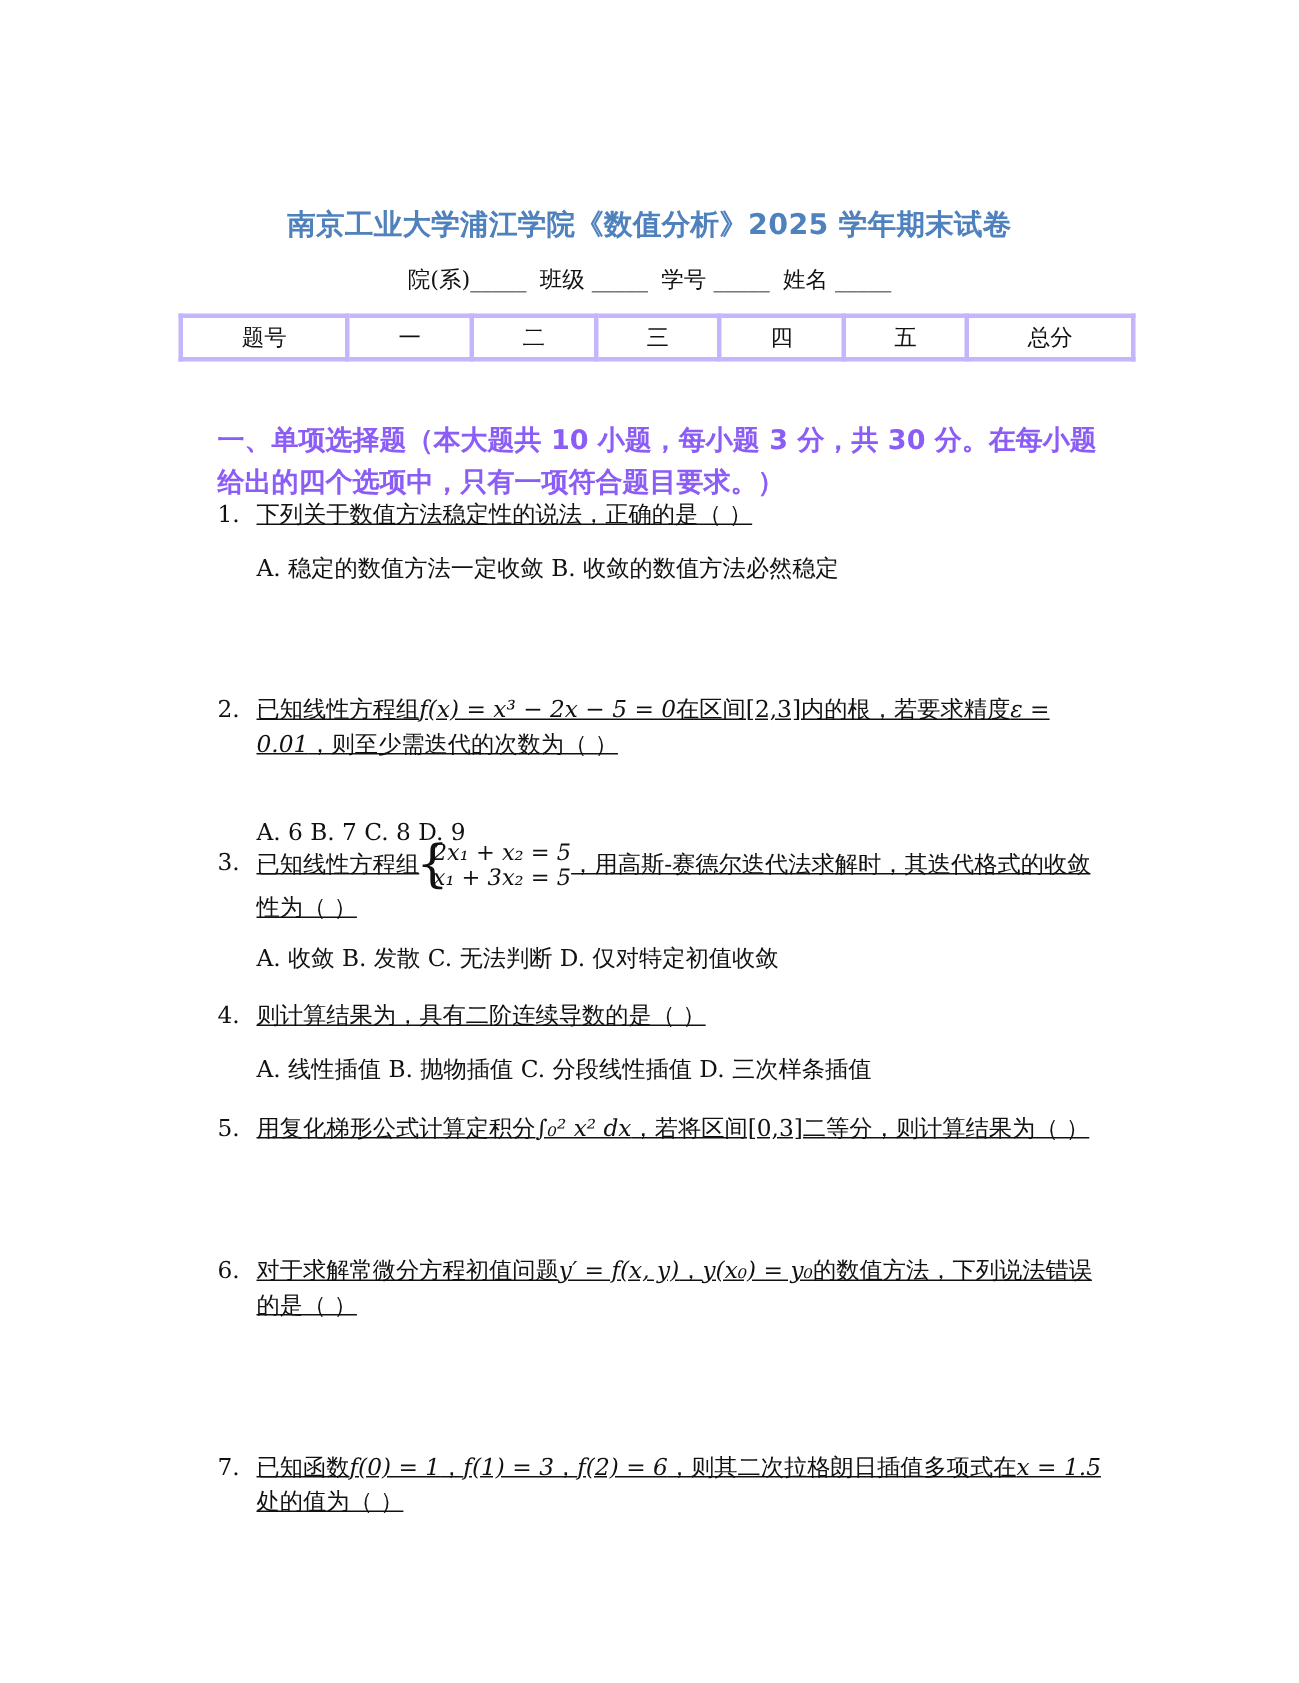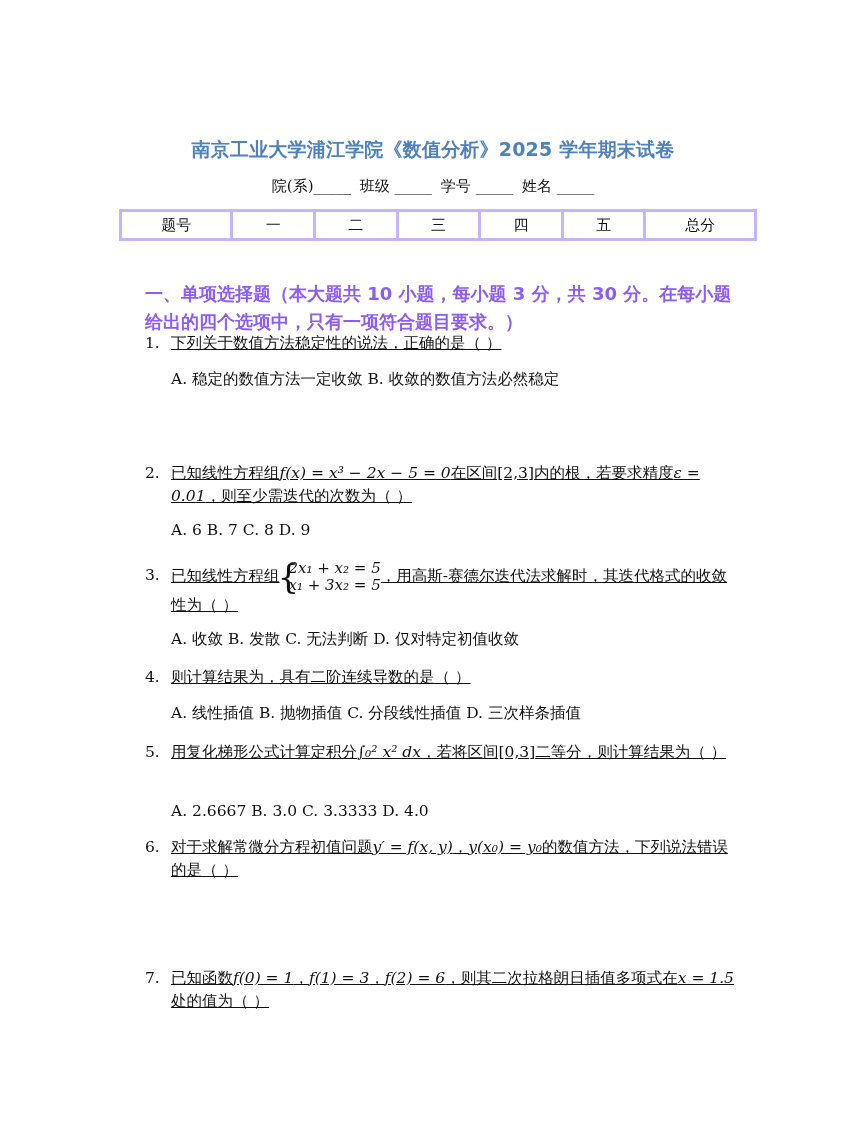--- a/index.html
+++ b/index.html
@@ -69,21 +69,21 @@
     <span class="stem">下列关于数值方法稳定性的说法，正确的是（ ）</span>
   </div>
   <div class="opt" style="top:368px">A. 稳定的数值方法一定收敛 B. 收敛的数值方法必然稳定</div>
 
   <div class="q" style="top:462px">
     <span class="num">2.</span>
     <span class="stem">
       <span>已知线性方程组</span><span class="math">f(x) = x³ − 2x − 5 = 0</span><span>在区间[2,3]内的根，若要求精度</span><span class="math">ε = 0.01</span><span>，则至少需迭代的次数为（ ）</span>
     </span>
   </div>
-  <div class="opt" style="top:519px">A. 6 B. 7 C. 8 D. 9</div>
+  <div class="opt" style="top:544px">A. 6 B. 7 C. 8 D. 9</div>
 
   <div class="q" style="top:560px">
     <span class="num" style="top:4px">3.</span>
     <span class="stem">
       <span>已知线性方程组</span><span class="sys math"><span style="display:block">2x₁ + x₂ = 5</span><span style="display:block">x₁ + 3x₂ = 5</span></span><span>，用高斯-赛德尔迭代法求解时，其迭代格式的收敛性为（ ）</span>
     </span>
   </div>
   <div class="opt" style="top:628px">A. 收敛 B. 发散 C. 无法判断 D. 仅对特定初值收敛</div>
 
   <div class="q" style="top:666px">
@@ -91,21 +91,20 @@
     <span class="stem">则计算结果为，具有二阶连续导数的是（ ）</span>
   </div>
   <div class="opt" style="top:702px">A. 线性插值 B. 抛物插值 C. 分段线性插值 D. 三次样条插值</div>
 
   <div class="q" style="top:741px">
     <span class="num">5.</span>
     <span class="stem">
       <span>用复化梯形公式计算定积分</span><span class="math">∫₀² x² dx</span><span>，若将区间[0,3]二等分，则计算结果为（ ）</span>
     </span>
   </div>
-  <div class="opt" style="top:800px">A. 2.6667 B. 3.0 C. 3.3333 D. 4.0</div>
 
   <div class="q" style="top:836px">
     <span class="num">6.</span>
     <span class="stem">
       <span>对于求解常微分方程初值问题</span><span class="math">y′ = f(x, y)</span><span>，</span><span class="math">y(x₀) = y₀</span><span>的数值方法，下列说法错误的是（ ）</span>
     </span>
   </div>
 
   <div class="q" style="top:967px">
     <span class="num">7.</span>

